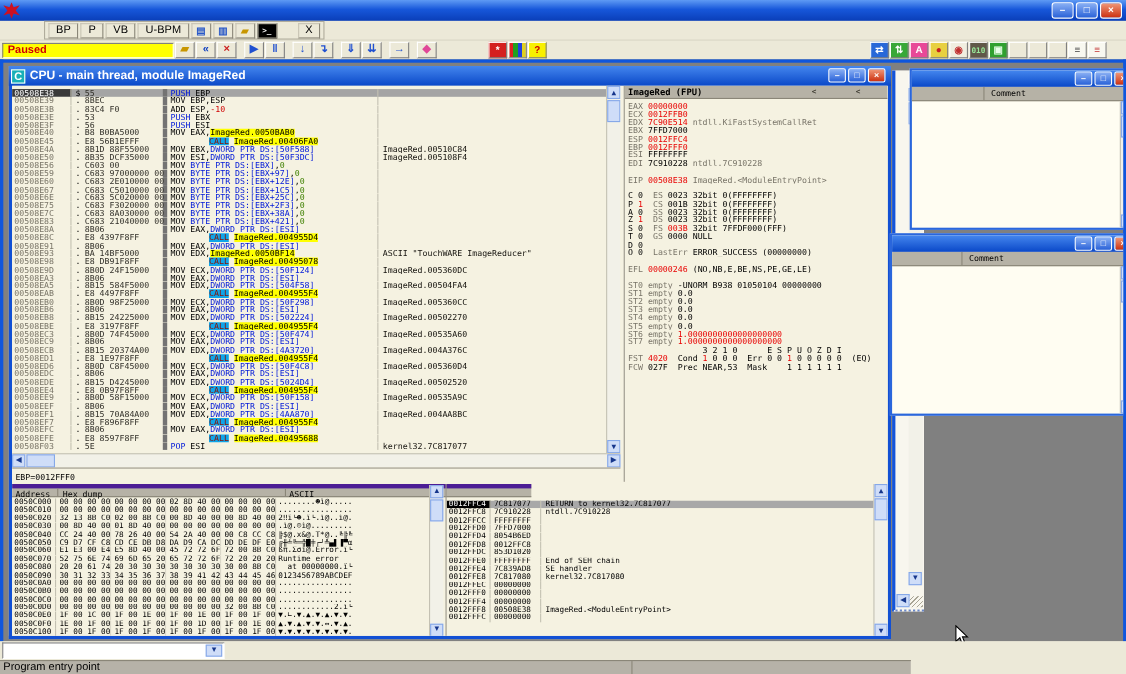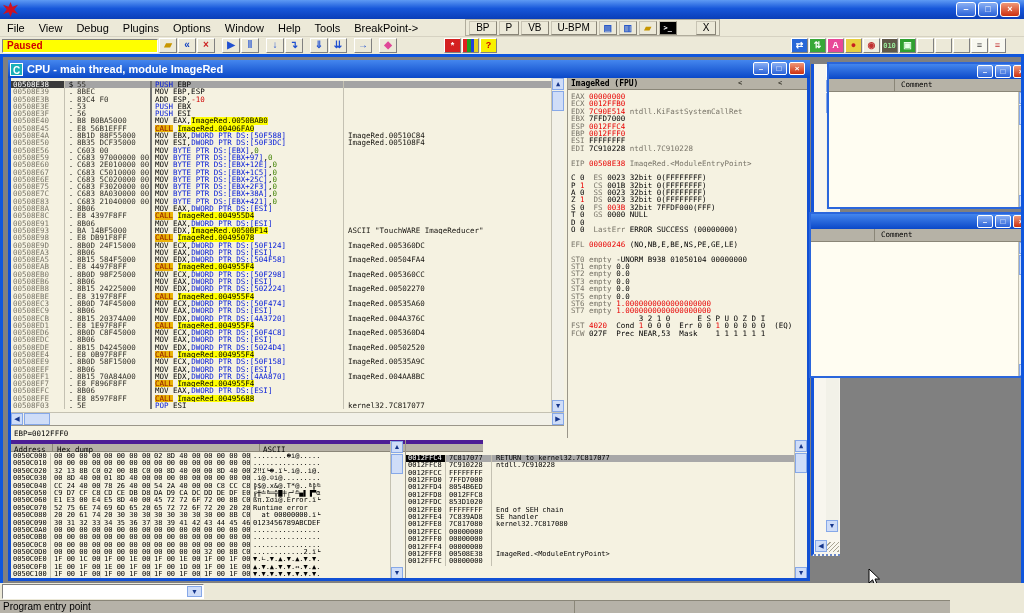--- a/index.html
+++ b/index.html
@@ -61,27 +61,27 @@
     text-align:center;font-weight:bold;}
   .sbtn.close{background:linear-gradient(180deg,#f09878,#cc3010);}
   .cpu-client{position:absolute;left:0;top:18px;right:0;bottom:0;background:#f5f2e1;overflow:hidden;}
   .mono{font-family:"DejaVu Sans Mono",monospace;}
   
   .disasm{position:absolute;left:0;top:0;width:553px;height:334px;overflow:hidden;}
   .d-rows{position:absolute;left:0;top:3px;right:13px;font-size:7.5px;line-height:7.3px;white-space:pre;}
   .d-row{display:flex;height:7.3px;overflow:hidden;}
   .d-addr{width:54px;flex:none;color:#7a7668;border-right:1px solid #c4c1b2;padding-left:2px;}
   .d-pre{width:12px;flex:none;text-align:center;color:#000;}
-  .d-bytes{width:75px;flex:none;color:#33312a;border-right:2px solid #737373;}
+  .d-bytes{width:75px;flex:none;color:#33312a;border-right:4px solid #737373;}
   .d-insn{width:192px;flex:none;border-right:1px solid #c4c1b2;padding-left:3px;}
   .d-cmt{flex:1;padding-left:4px;color:#15130e;}
   .d-row.sel{background:#a4a4a4;}
   .d-row.sel .d-addr{background:#3a3a3a;color:#fff;}
   .sg-n{color:#000;}.sg-u{color:#0018d8;}.sg-g{color:#3f8000;}.sg-r{color:#d00000;}
-  .sg-y{background:#ffff00;color:#000;}.sg-c{background:#eab308;color:#8c1000;}
+  .sg-y{background:#ffff00;color:#000;}.sg-c{background:#0ea5e9;color:#8c1000;margin-left:35px;}
   
   .vscroll{position:absolute;width:13px;background:#f2f1e8;border-left:1px solid #c4c1b2;}
   .sb{position:absolute;left:0;width:12px;height:12px;background:#cfddf8;border:1px solid #86a8e8;
     font-size:7px;line-height:10px;text-align:center;color:#16368c;}
   .sb.up{top:0;}.sb.dn{bottom:0;}
   .sb.thumb{top:13px;height:20px;}
   .hscroll{position:absolute;left:0;top:334px;width:553px;height:13px;background:#f2f1e8;border-top:1px solid #c4c1b2;}
   .hb{position:absolute;top:0;width:12px;height:12px;background:#cfddf8;border:1px solid #86a8e8;
     font-size:7px;line-height:10px;text-align:center;color:#16368c;}
   .info{position:absolute;left:0;top:347px;width:553px;height:14px;border-top:1px solid #9a968a;
@@ -139,21 +139,21 @@
   #winA{left:824px;top:5px;width:206px;height:147px;}
   #winA .c1{width:66px;} #winA .lab{left:72px;}
   #winB{left:806px;top:155px;width:224px;height:166px;z-index:3;}
   #winB .c1{width:64px;} #winB .lab{left:70px;}
   
   .bottombar{position:absolute;left:0;top:583px;width:1024px;height:17px;background:#ece9d8;}
   .combo{position:absolute;left:2px;top:1px;width:202px;height:15px;background:#fff;
     border:1px solid;border-color:#808080 #fff #fff #808080;font-size:9px;}
   .combo .arrow{position:absolute;right:1px;top:1px;width:15px;height:11px;background:#cfddf8;
     border:1px solid #86a8e8;font-size:7px;line-height:10px;text-align:center;color:#16368c;}
-  .statusbar{position:absolute;left:0;top:600px;width:950px;height:13px;background:#b6b2a8;
+  .statusbar{position:absolute;left:0;top:600px;width:828px;height:13px;background:#b6b2a8;
     border-top:1px solid #8a8678;font-size:10px;display:flex;}
   .sb-left{width:575px;border-right:1px solid #8a8678;padding:0 3px;line-height:12px;overflow:hidden;}
   .sb-right{flex:1;}
   .cursor{position:absolute;left:865px;top:511px;z-index:10;}
 </style>
 </head>
 <body>
 
 <div class="screen">
 
@@ -163,31 +163,20 @@
     </svg>
     <span></span>
     <div class="win-controls">
       <div class="xbtn">–</div>
       <div class="xbtn">□</div>
       <div class="xbtn close">×</div>
     </div>
   </div>
 
   <div class="menubar">
-    <div id="menu-items" style="display:flex">
-        <div class="mitem">File</div>
-        <div class="mitem">View</div>
-        <div class="mitem">Debug</div>
-        <div class="mitem">Plugins</div>
-        <div class="mitem">Options</div>
-        <div class="mitem">Window</div>
-        <div class="mitem">Help</div>
-        <div class="mitem">Tools</div>
-        <div class="mitem">BreakPoint-&gt;</div>
-      </div>
     <div class="menu-right">
       <div id="menu-right-buttons" style="display:flex">
           <div class="mrbtn">BP</div>
           <div class="mrbtn">P</div>
           <div class="mrbtn">VB</div>
           <div class="mrbtn">U-BPM</div>
         </div>
       <div id="menu-right-icons" style="display:flex">
           <div class="mribtn" style="color: rgb(40, 88, 200);">▤</div>
           <div class="mribtn" style="color: rgb(40, 88, 200);">▥</div>

